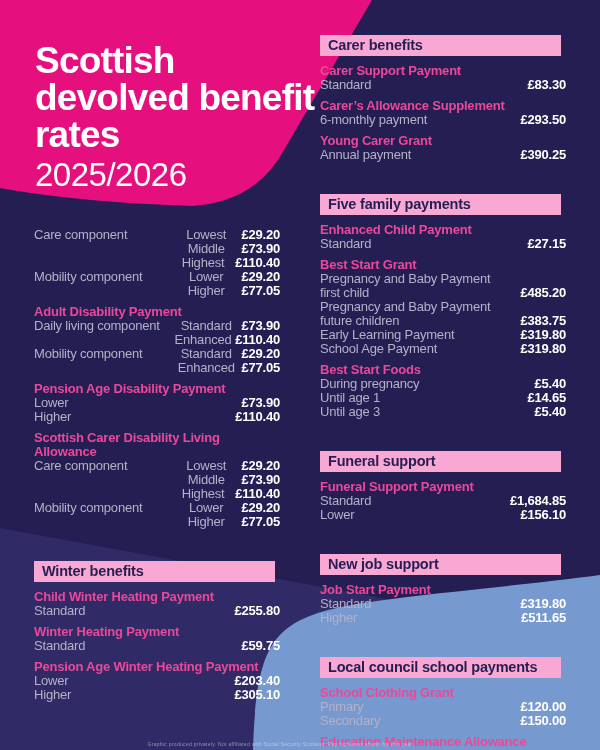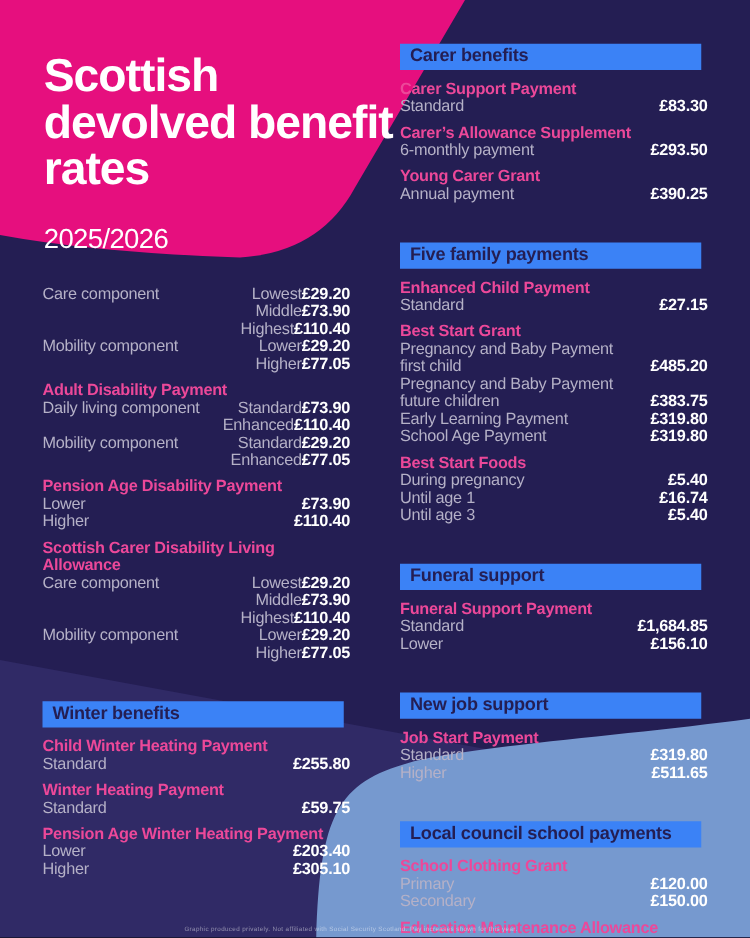--- a/index.html
+++ b/index.html
@@ -6,42 +6,42 @@
   .canvas{
     position:relative;width:600px;height:750px;overflow:hidden;
     background:#241e53;
     font-family:"Liberation Sans", sans-serif;
     -webkit-font-smoothing:antialiased;
   }
   .bg-svg{position:absolute;inset:0;width:600px;height:750px;display:block;}
   
   .title-block{position:absolute;left:35px;top:42px;width:330px;color:#fff;}
   .title-line{font-size:37px;font-weight:bold;line-height:37px;letter-spacing:-0.8px;}
-  .subtitle{font-size:22px;font-weight:normal;line-height:33px;margin-top:21px;letter-spacing:-0.5px;}
+  .subtitle{font-size:33px;font-weight:normal;line-height:33px;margin-top:5px;letter-spacing:-0.5px;}
   
   .col{position:absolute;width:246px;}
   .col-left{left:34px;top:228px;}
   .col-right{left:320px;top:35px;}
   .section{margin-bottom:32px;}
   .section.nudge{margin-top:4px;}
   .bar{
-    background:#3b82f6;color:#241e53;font-weight:bold;font-size:14.5px;
+    background:#f9a8d4;color:#241e53;font-weight:bold;font-size:14.5px;
     height:21px;line-height:21px;padding:0 0 0 8px;width:calc(100% - 13px);
     margin-bottom:5px;letter-spacing:-0.2px;
   }
   .group{margin-bottom:4px;}
   .group:last-child{margin-bottom:0;}
   .group-heading{
     color:#ec4899;font-weight:bold;font-size:13px;line-height:14px;
     padding-top:3px;letter-spacing:-0.2px;
   }
   .row{display:flex;font-size:13px;line-height:14px;color:#b5b1c7;letter-spacing:-0.2px;}
   .row .lbl{flex:1 1 auto;}
   .row.has-tier .lbl{flex:0 0 137px;}
-  .row .tier{flex:1 1 auto;text-align:right;}
+  .row .tier{flex:1 1 auto;text-align:center;}
   .row .amt{flex:0 0 auto;margin-left:auto;color:#ffffff;font-weight:bold;}
   
   .watermark{
     position:absolute;bottom:3px;right:186px;font-size:5px;line-height:6px;
     color:rgba(255,255,255,0.45);letter-spacing:0.3px;white-space:nowrap;
   }
 </style>
 </head>
 <body>
 
@@ -242,21 +242,21 @@
           </div>
         </div>
         <div class="group">
           <div class="group-heading">Best Start Foods</div>
           <div class="row">
             <span class="lbl">During pregnancy</span>
             <span class="amt">£5.40</span>
           </div>
           <div class="row">
             <span class="lbl">Until age 1</span>
-            <span class="amt">£16.74</span>
+            <span class="amt">£14.65</span>
           </div>
           <div class="row">
             <span class="lbl">Until age 3</span>
             <span class="amt">£5.40</span>
           </div>
         </div>
       </div>
       <div class="section">
         <div class="bar">Funeral support</div>
         <div class="group">

